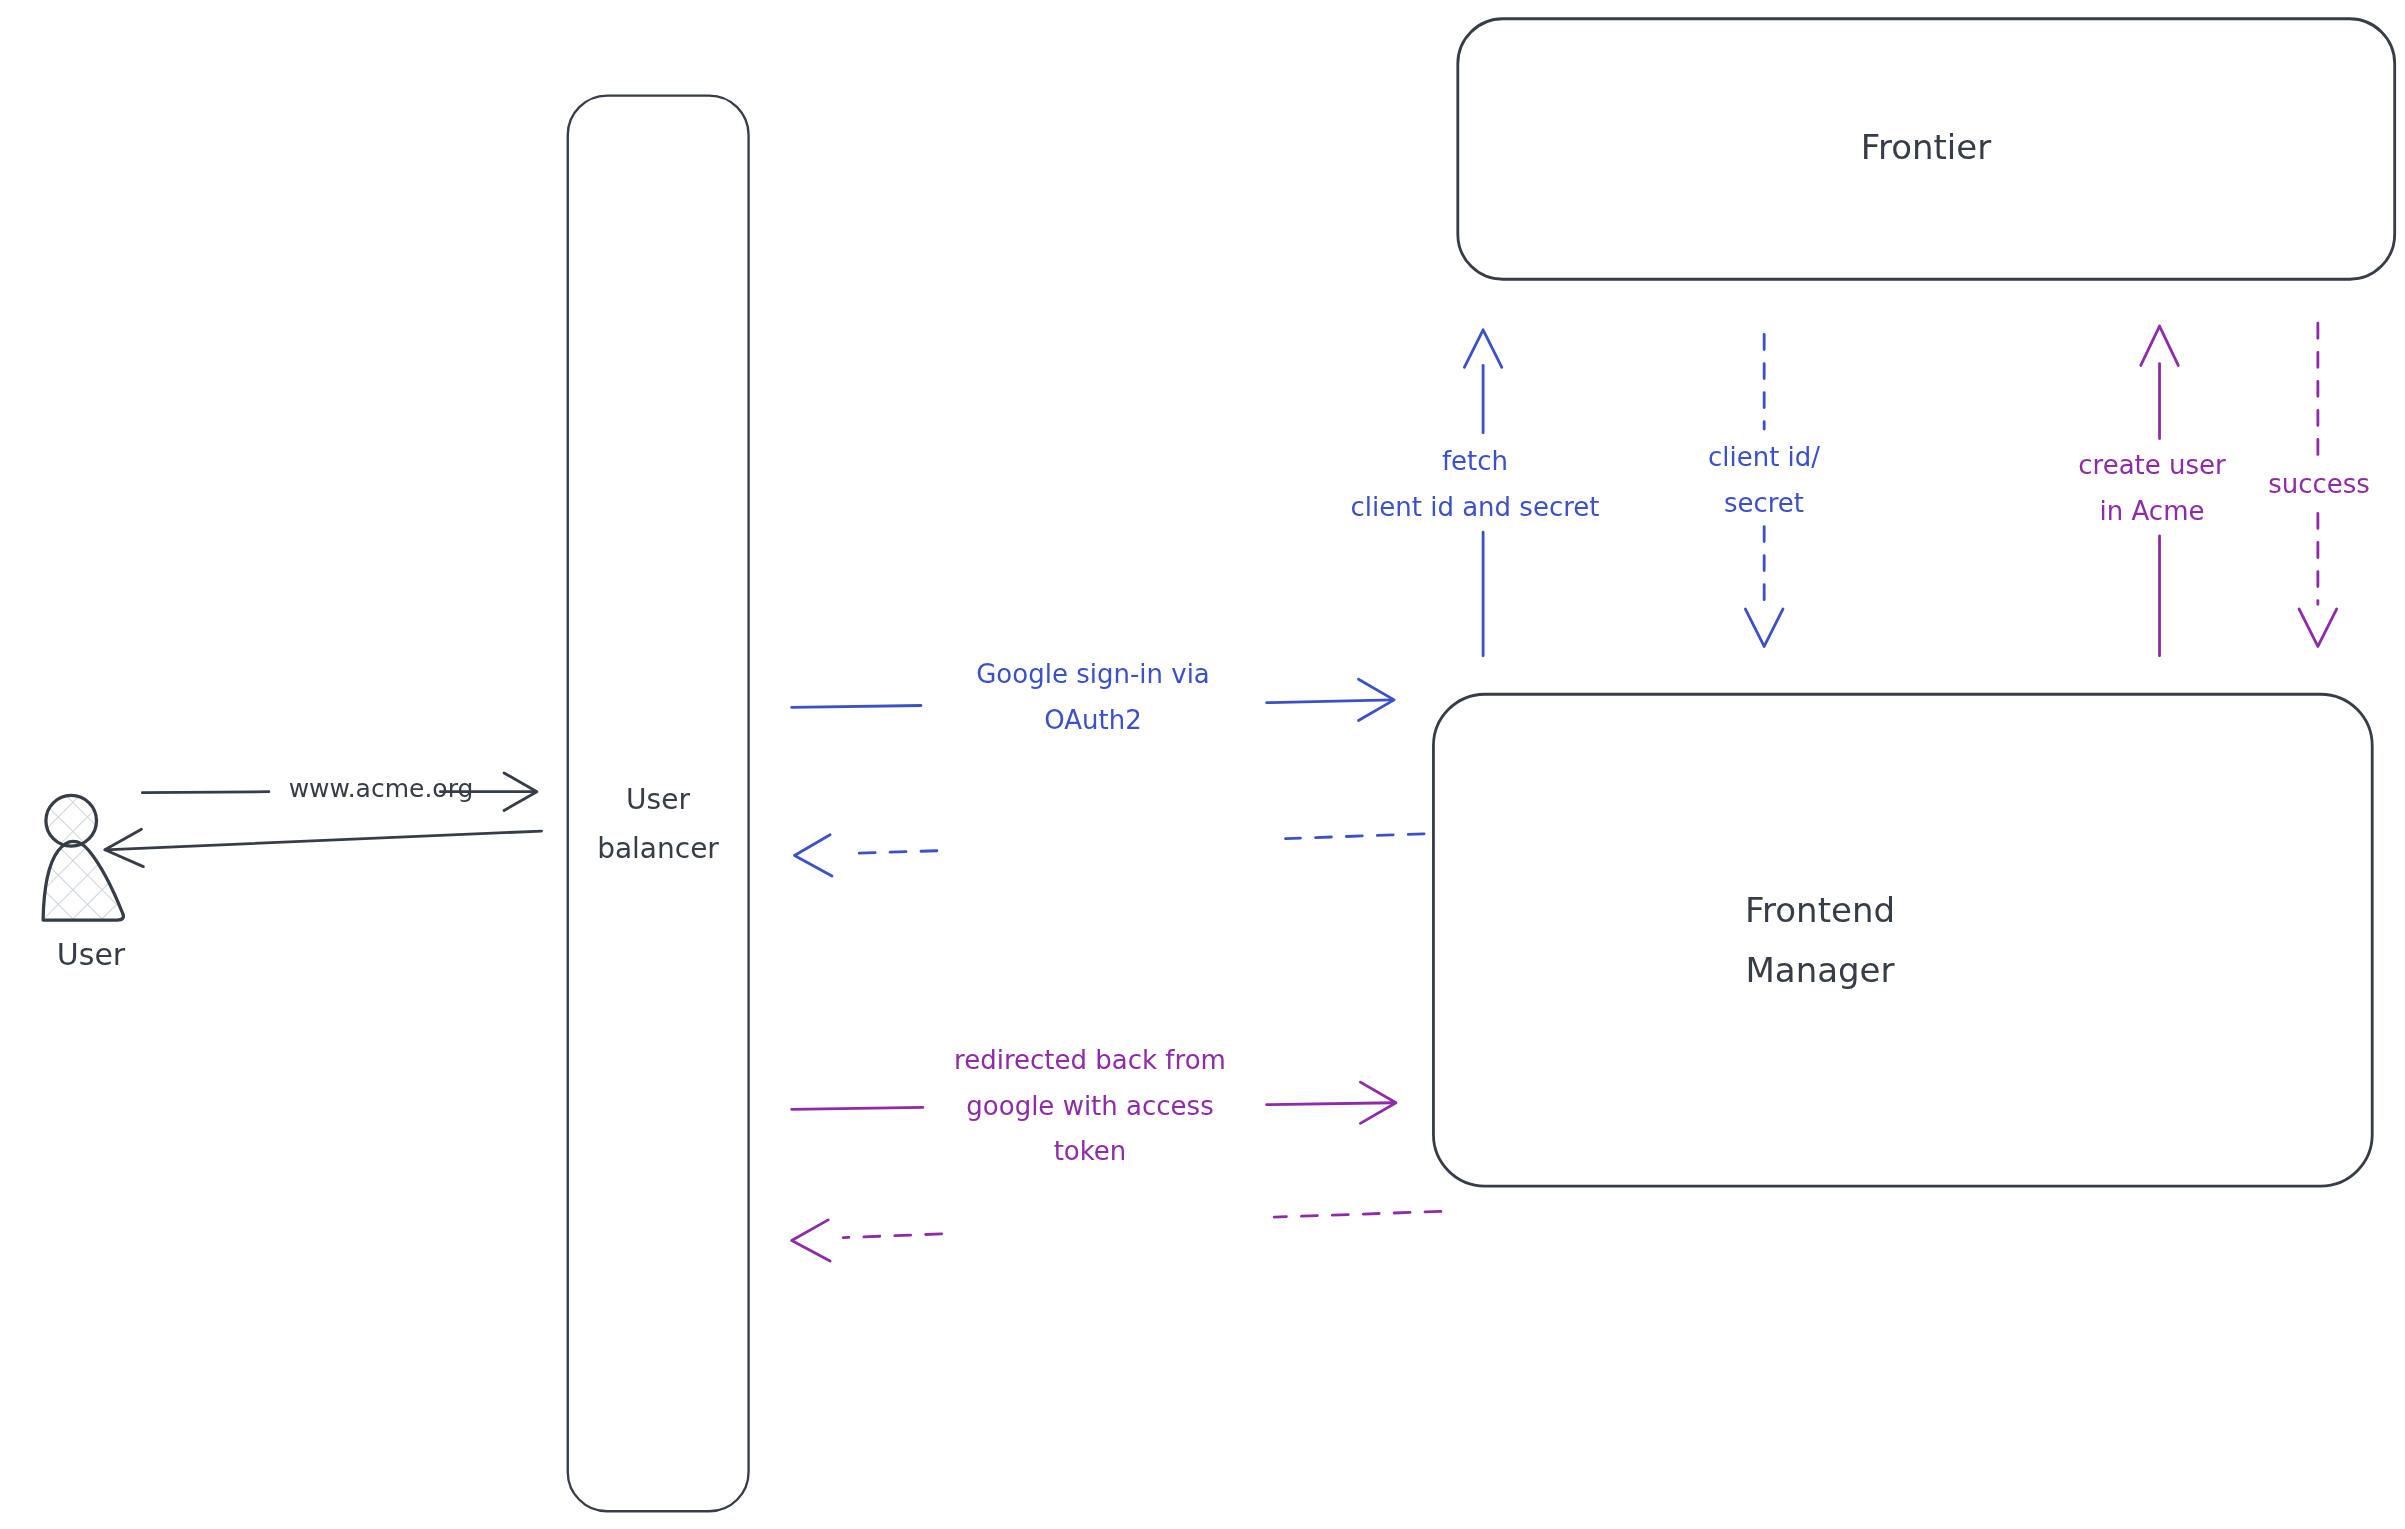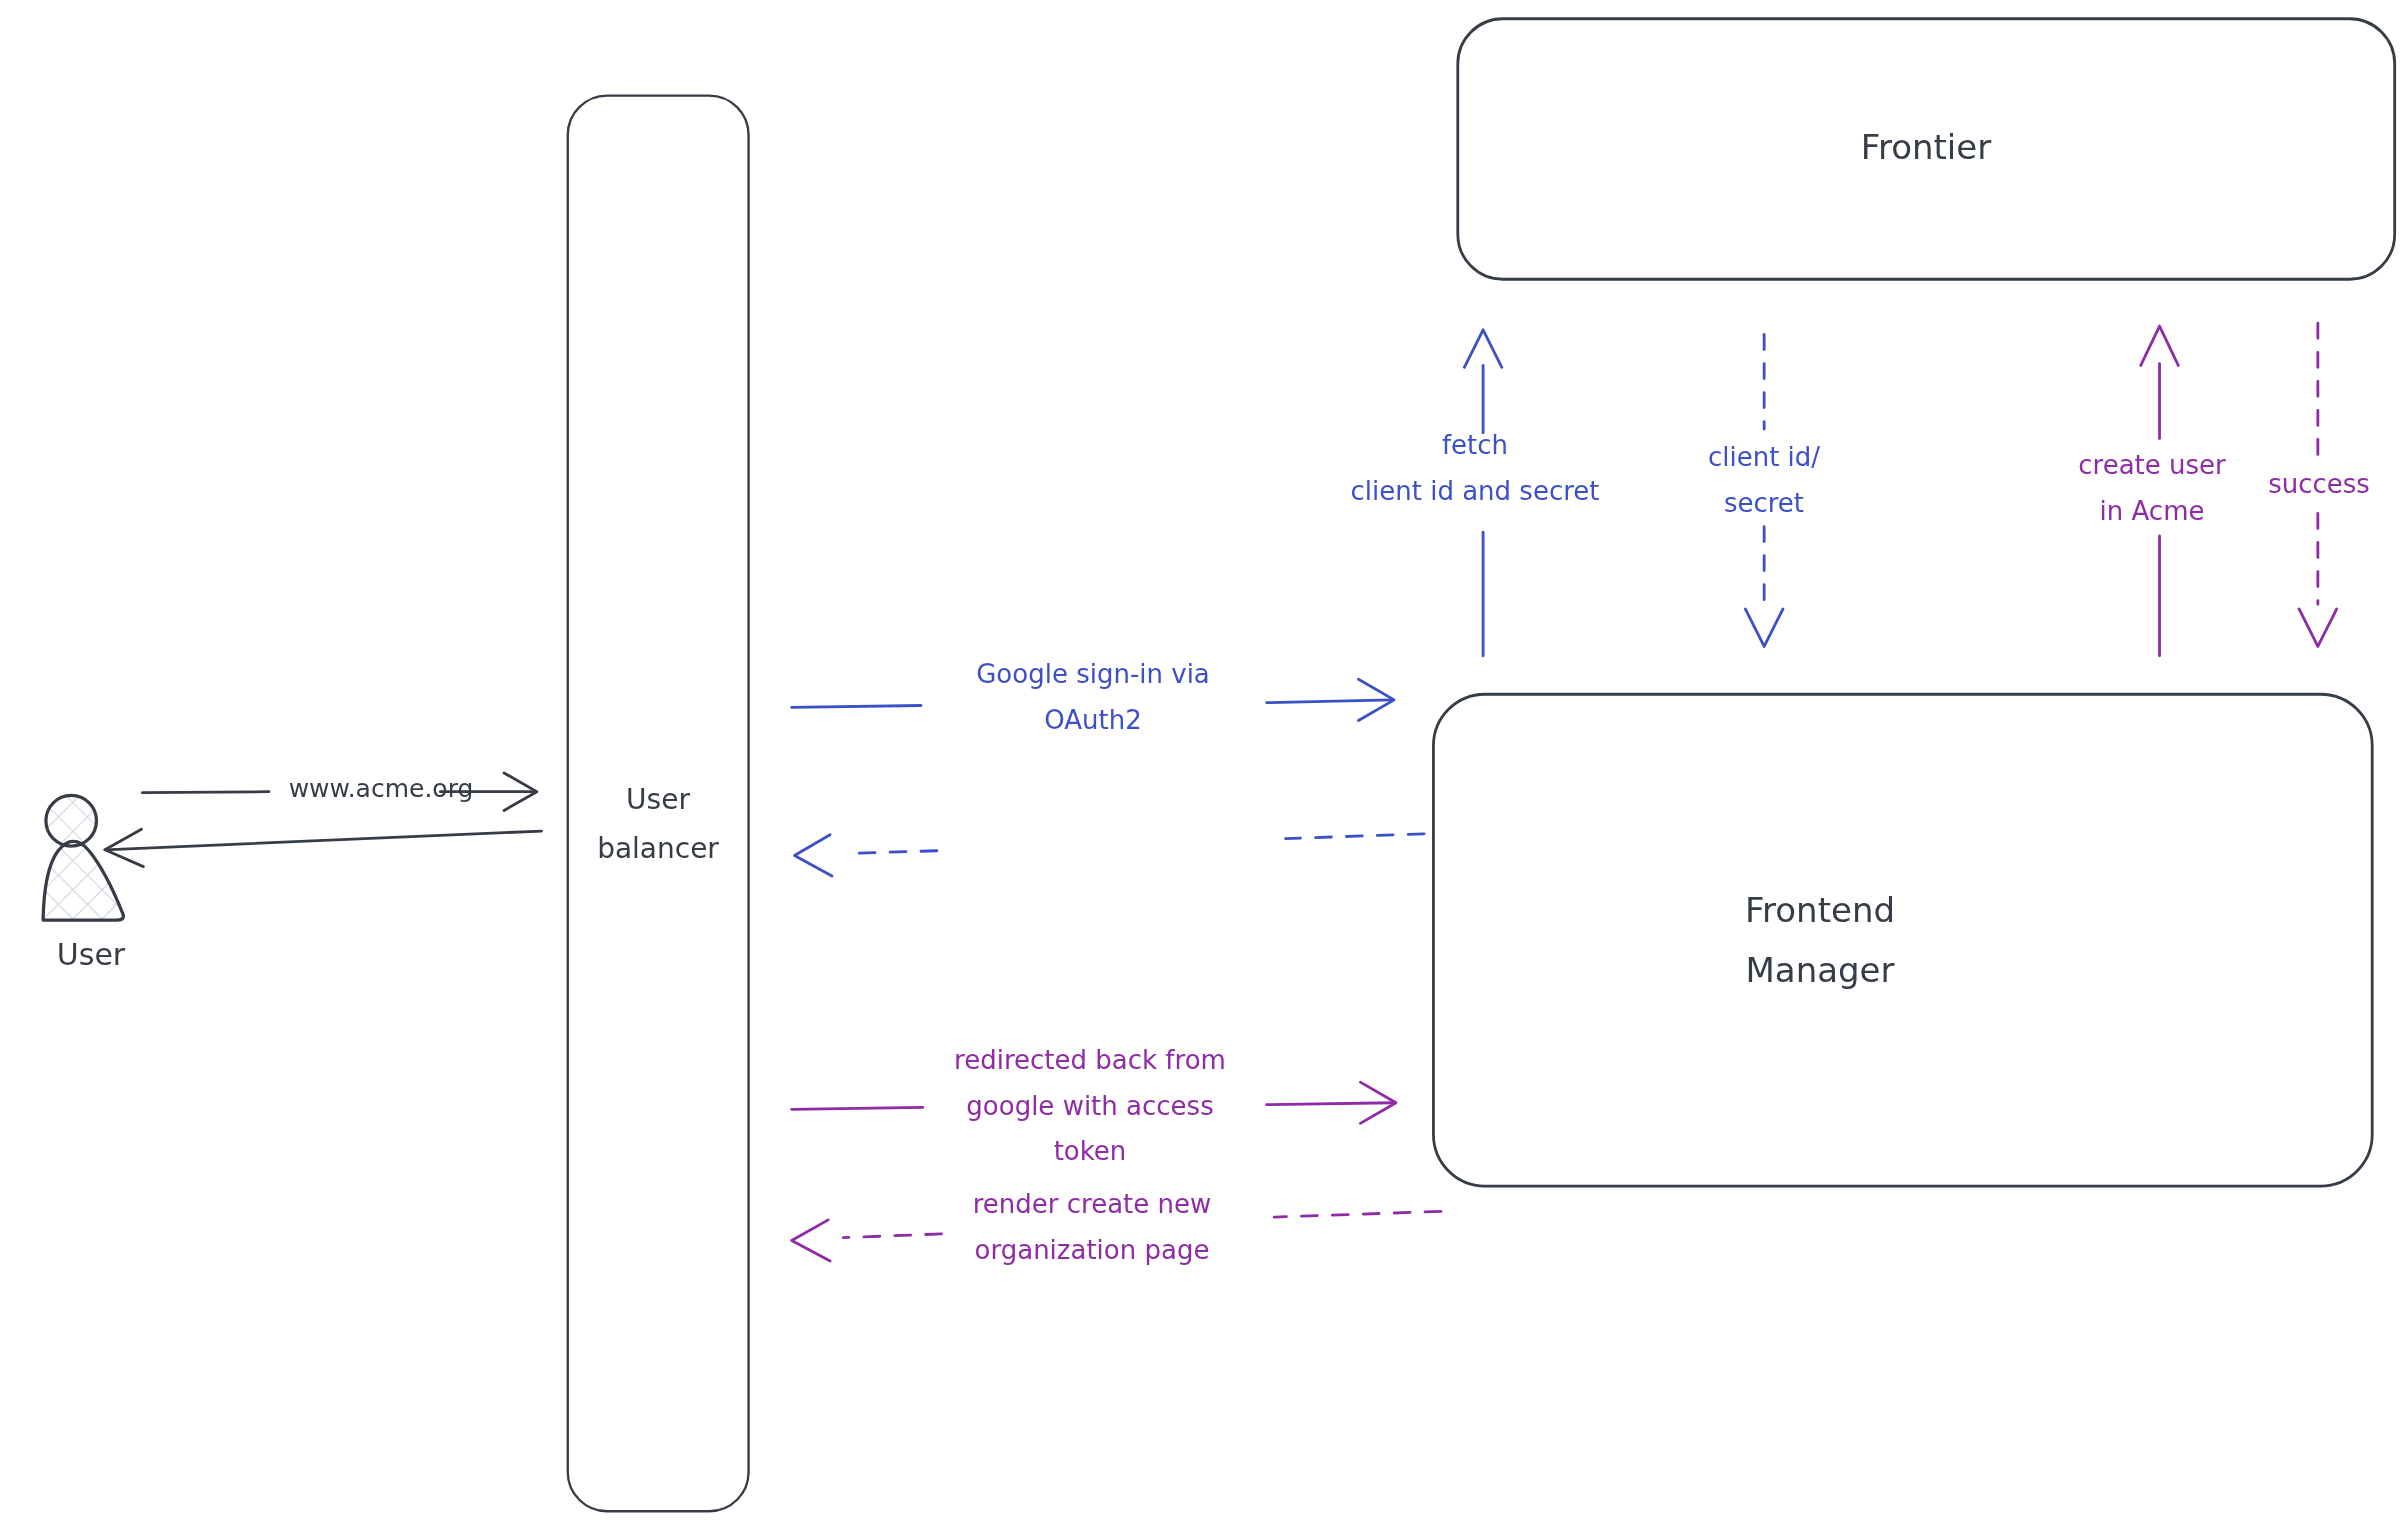--- a/index.html
+++ b/index.html
@@ -122,23 +122,21 @@
   <div class="lbl ink node-lbl" style="left:1926px; top:148px;">Frontier</div>
   <div class="lbl ink node-lbl" style="left:1820px; top:940px;">Frontend
 Manager</div>
 
   <div class="lbl ink www-lbl" style="left:354px; top:789px;">www.acme.org</div>
   <div class="lbl blue edge-lbl" style="left:1093px; top:697px;">Google sign-in via
 OAuth2</div>
   <div class="lbl purple edge-lbl" style="left:1090px; top:1106px;">redirected back from
 google with access
 token</div>
-  <div class="lbl purple edge-lbl" style="left:1092px; top:1227px;">render create new
-organization page</div>
-  <div class="lbl blue edge-lbl" style="left:1475px; top:468px;">fetch
+  <div class="lbl blue edge-lbl" style="left:1475px; top:484px;">fetch
 client id and secret</div>
   <div class="lbl blue edge-lbl" style="left:1764px; top:480px;">client id/
 secret</div>
   <div class="lbl purple edge-lbl" style="left:2152px; top:488px;">create user
 in Acme</div>
   <div class="lbl purple edge-lbl" style="left:2319px; top:485px;">success</div>
 
 </div>
 
 

